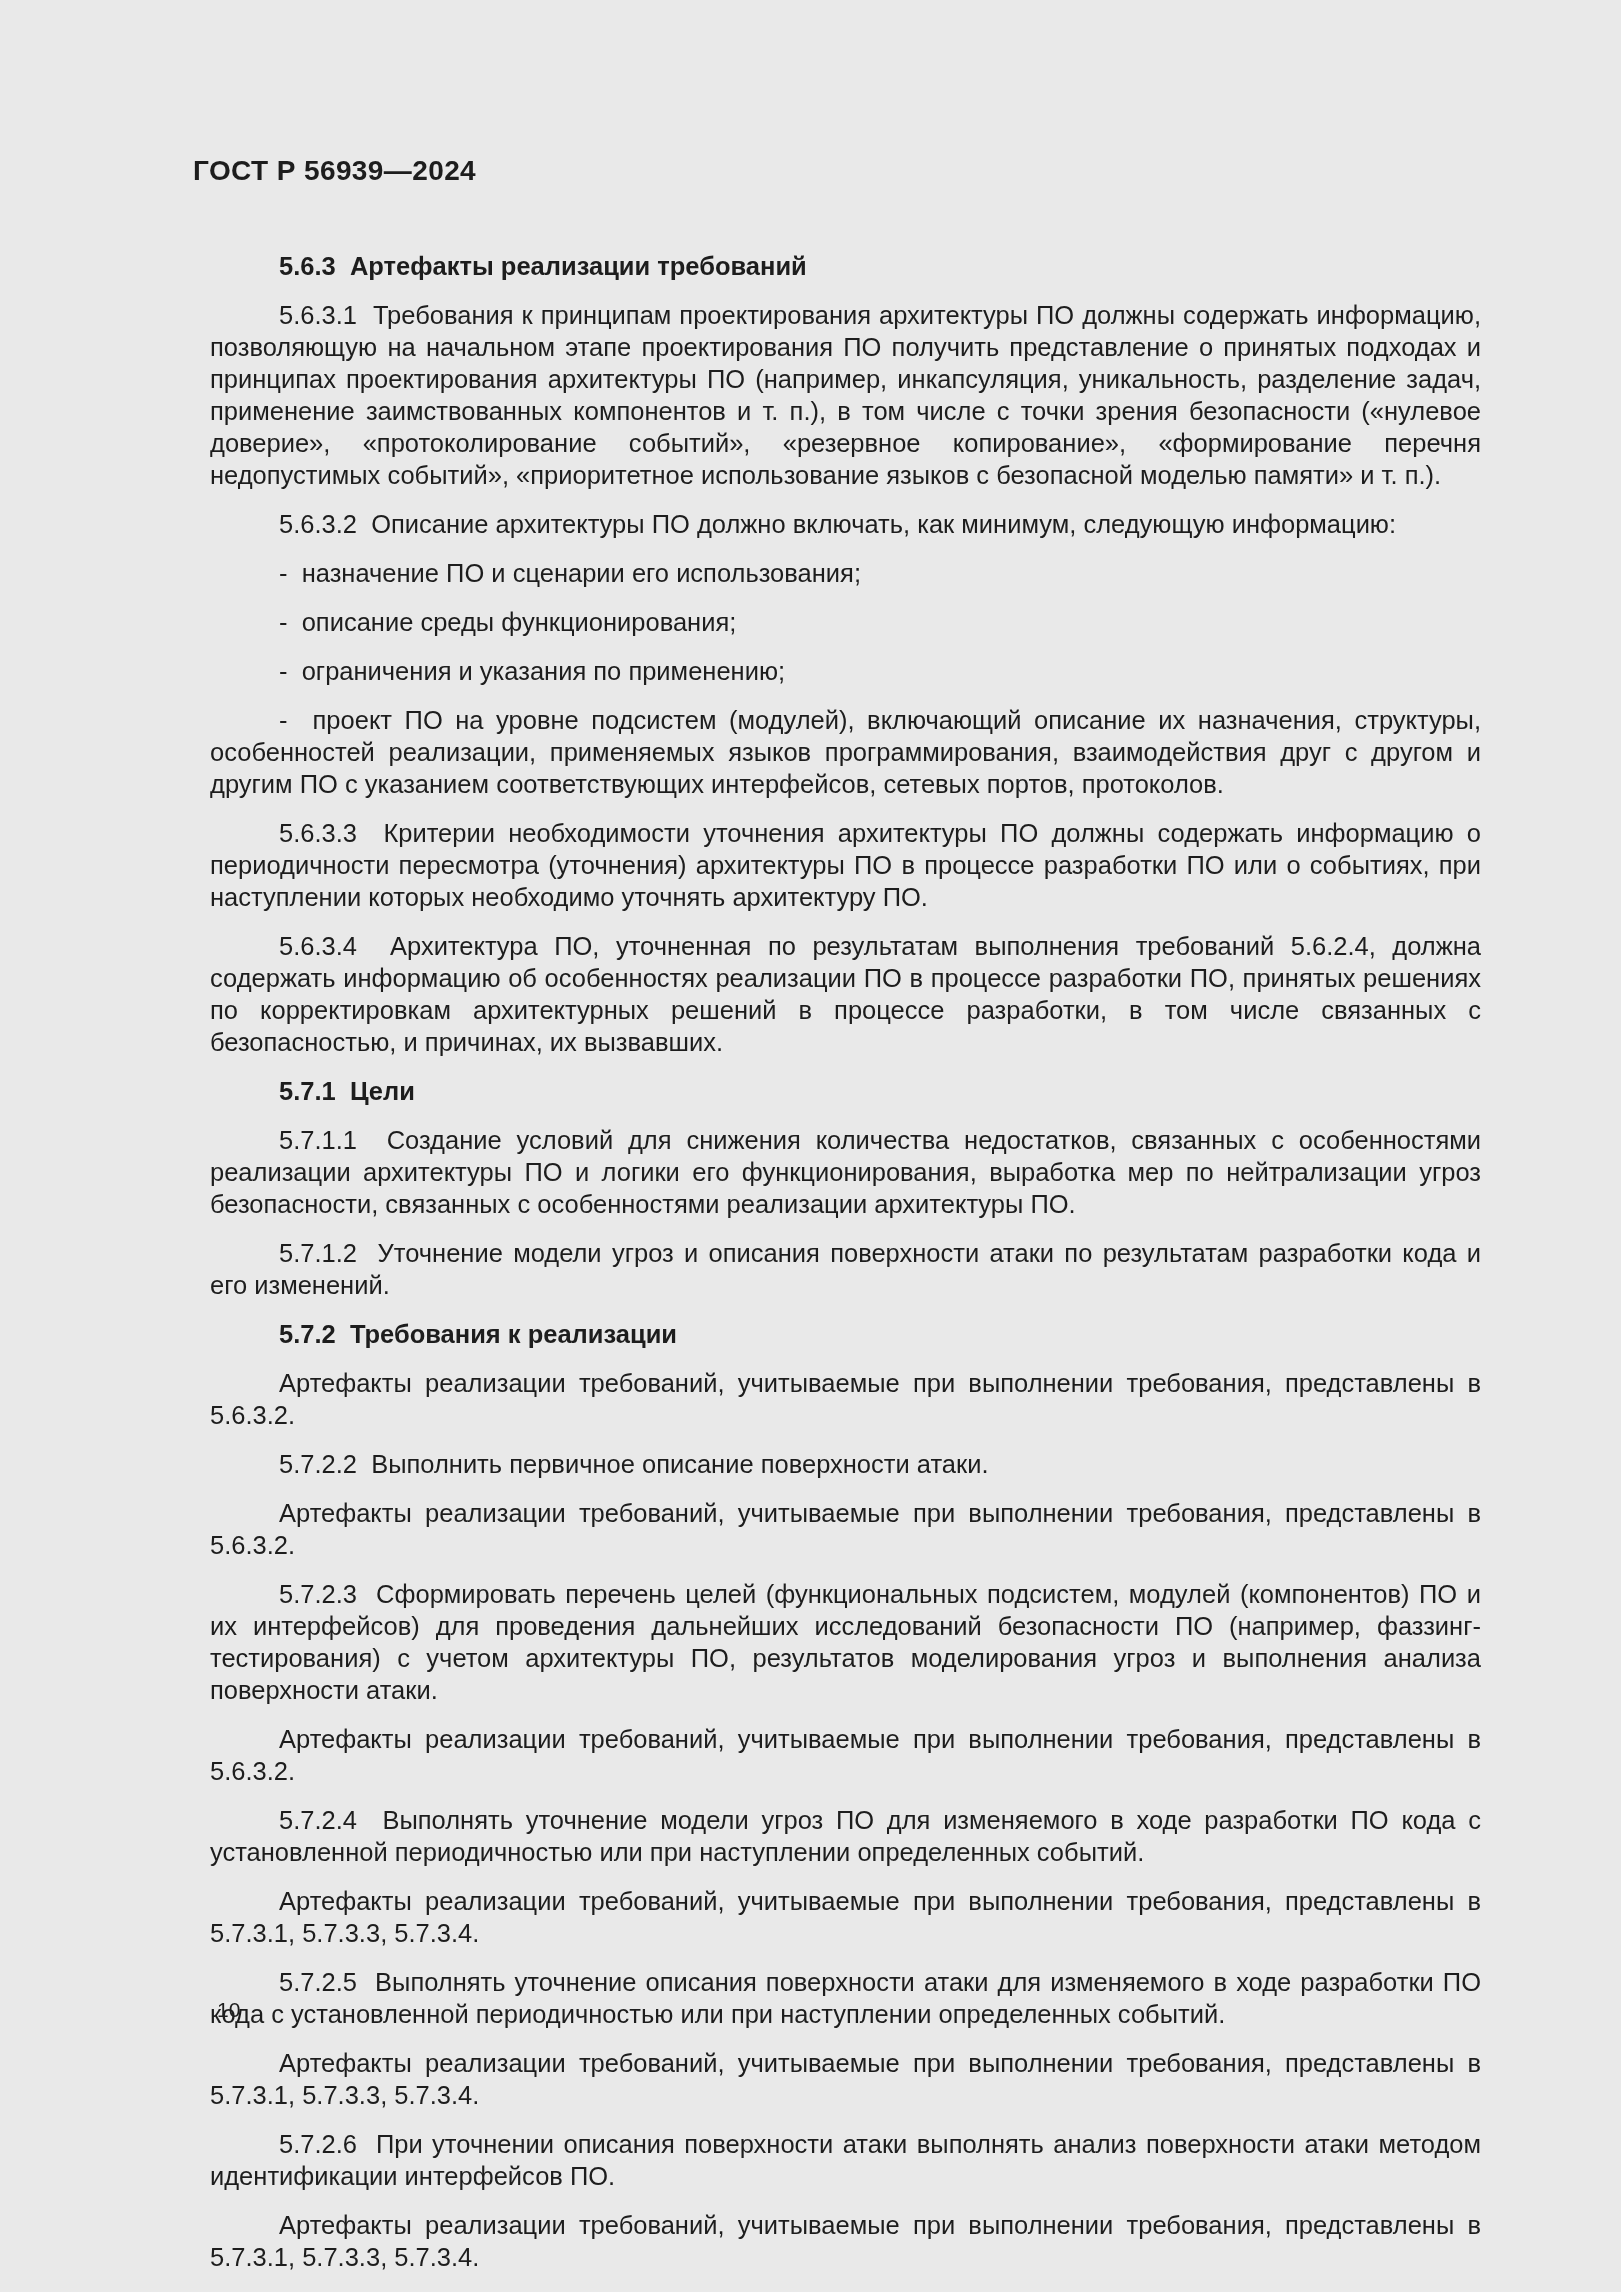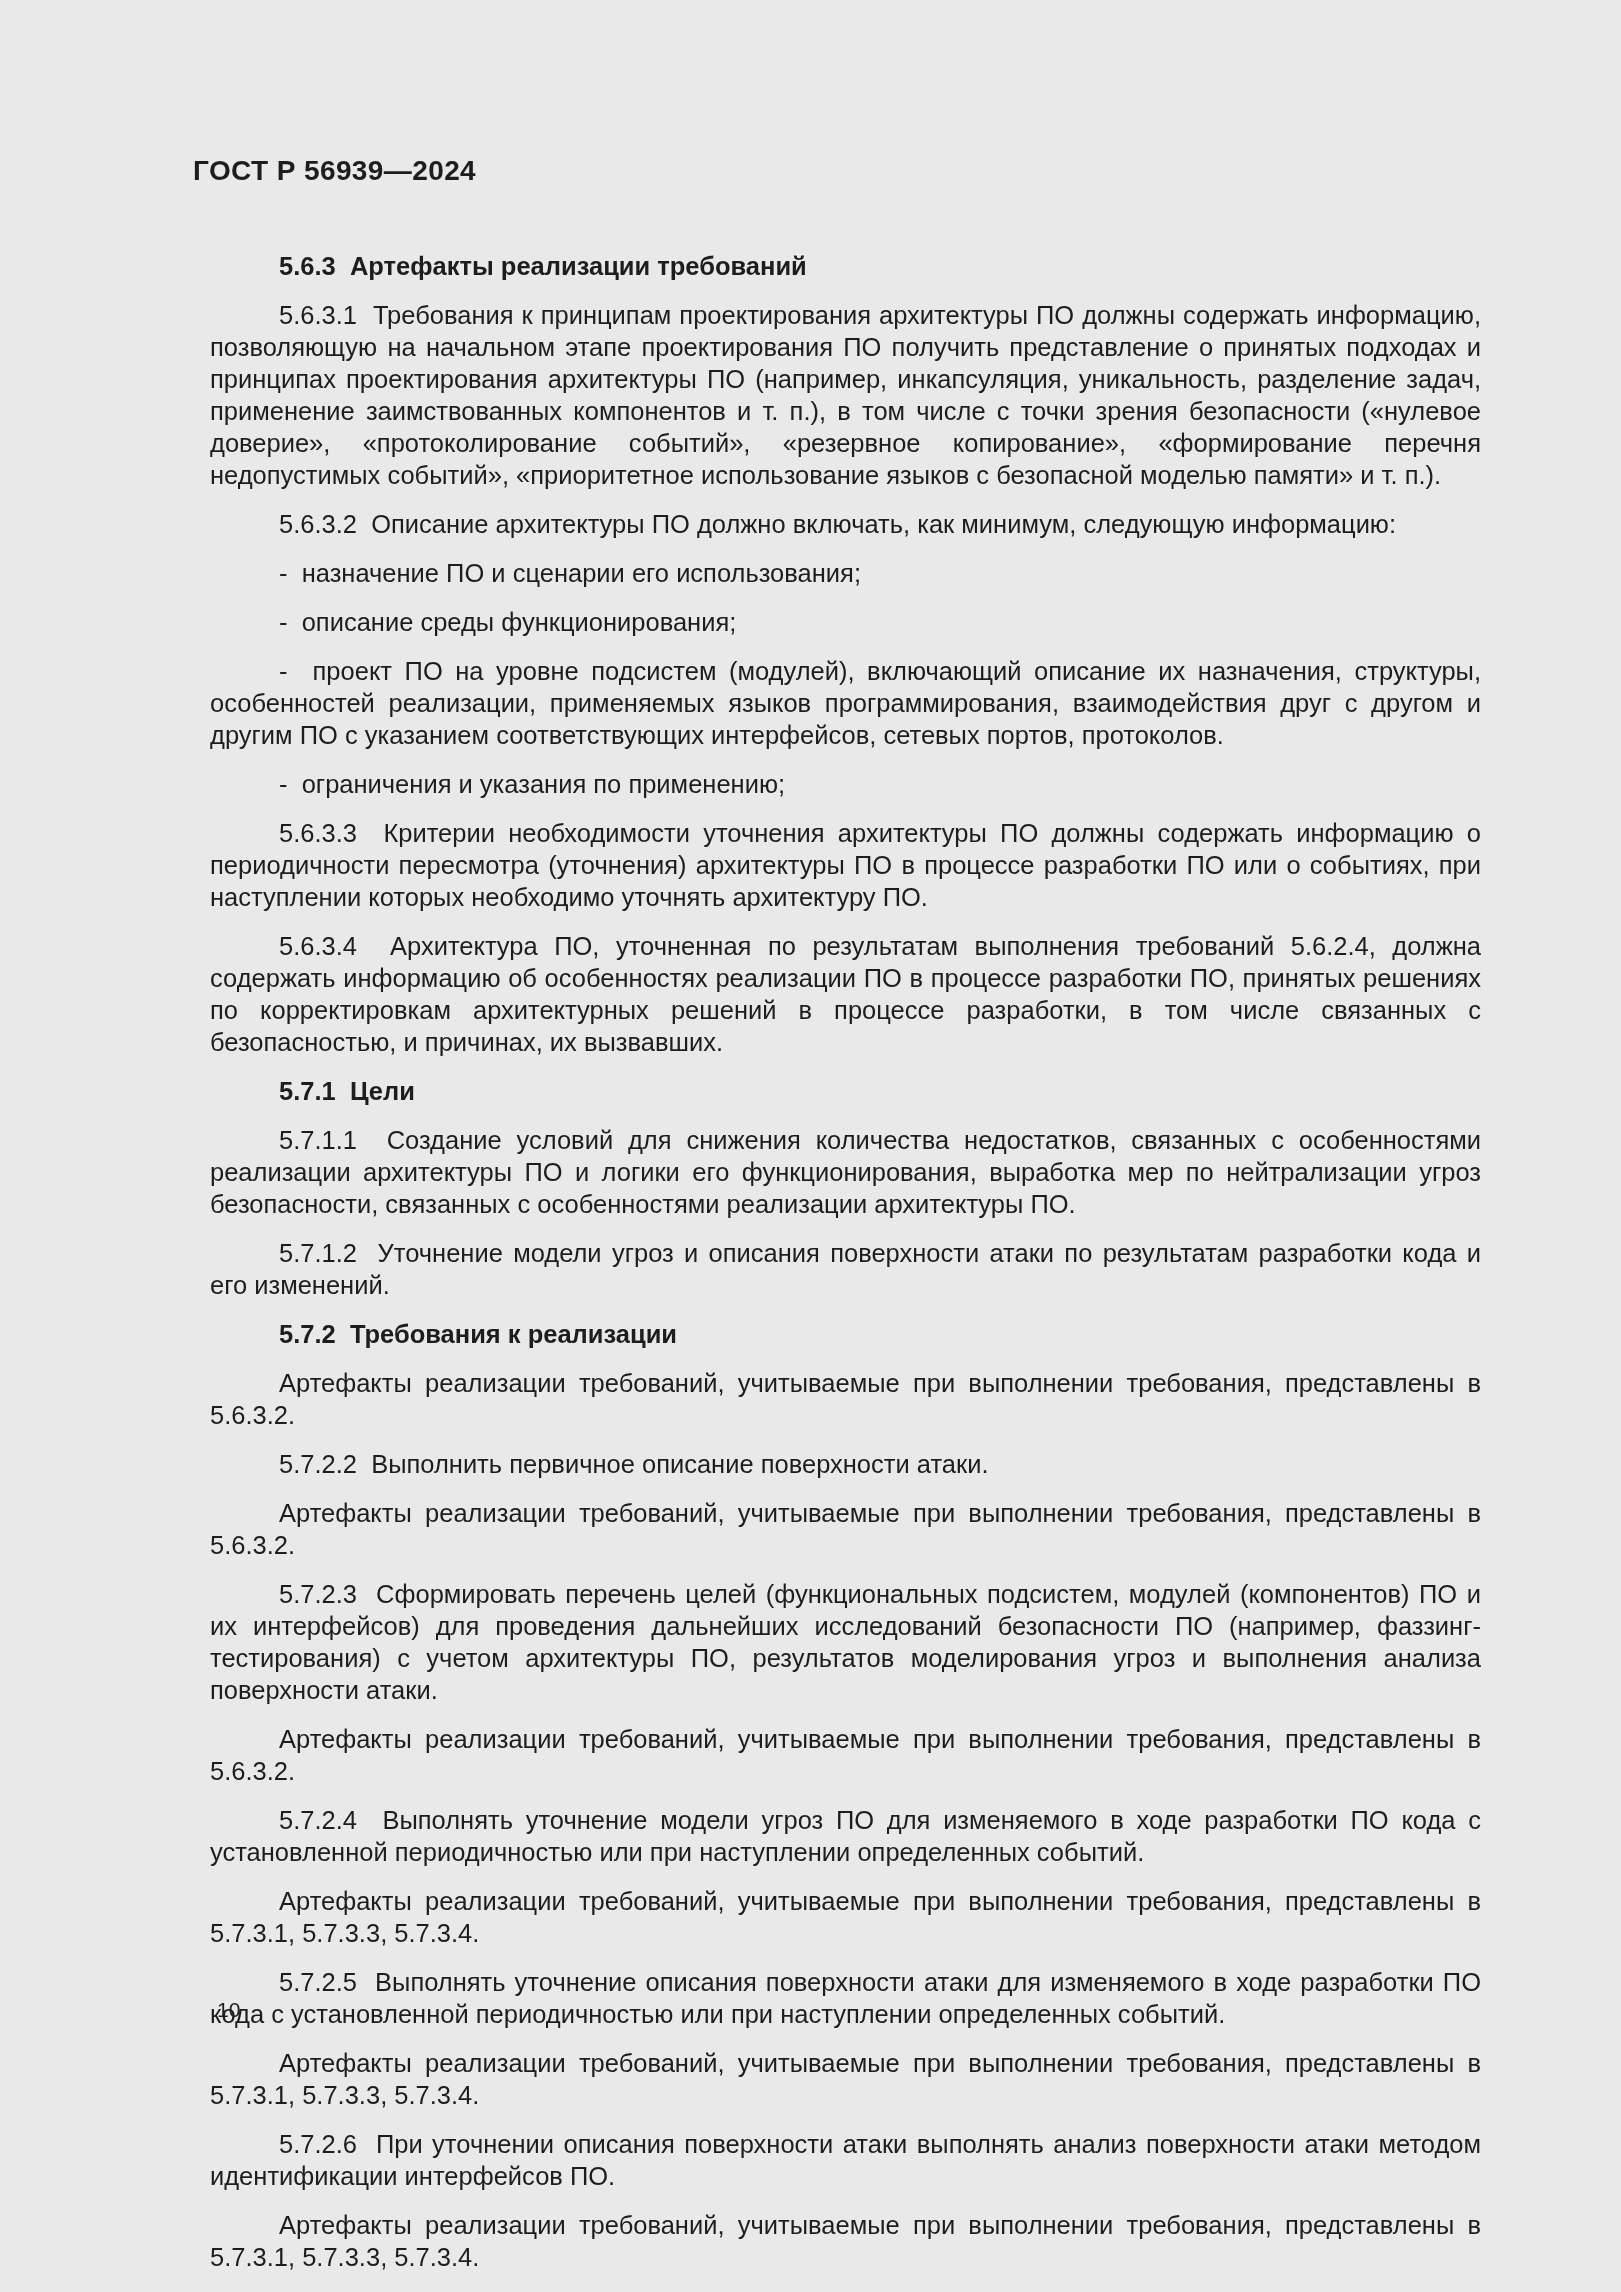--- a/index.html
+++ b/index.html
@@ -58,22 +58,22 @@
 
 <div class="page" style="background: rgb(233, 233, 233); color: rgb(29, 29, 29);">
   <div class="running-header">ГОСТ Р 56939—2024</div>
 
   <main class="content" id="content">
       <p class="block section-heading">5.6.3&nbsp; Артефакты реализации требований</p>
       <p class="block paragraph">5.6.3.1&nbsp; Требования к принципам проектирования архитектуры ПО должны содержать информацию, позволяющую на начальном этапе проектирования ПО получить представление о принятых подходах и принципах проектирования архитектуры ПО (например, инкапсуляция, уникальность, разделение задач, применение заимствованных компонентов и т. п.), в том числе с точки зрения безопасности («нулевое доверие», «протоколирование событий», «резервное копирование», «формирование перечня недопустимых событий», «приоритетное использование языков с безопасной моделью памяти» и т. п.).</p>
       <p class="block paragraph">5.6.3.2&nbsp; Описание архитектуры ПО должно включать, как минимум, следующую информацию:</p>
       <p class="block list-item">-&nbsp; назначение ПО и сценарии его использования;</p>
       <p class="block list-item">-&nbsp; описание среды функционирования;</p>
+      <p class="block list-item">-&nbsp; ограничения и указания по применению;</p>
       <p class="block list-item">-&nbsp; проект ПО на уровне подсистем (модулей), включающий описание их назначения, структуры, особенностей реализации, применяемых языков программирования, взаимодействия друг с другом и другим ПО с указанием соответствующих интерфейсов, сетевых портов, протоколов.</p>
-      <p class="block list-item">-&nbsp; ограничения и указания по применению;</p>
       <p class="block paragraph">5.6.3.3&nbsp; Критерии необходимости уточнения архитектуры ПО должны содержать информацию о периодичности пересмотра (уточнения) архитектуры ПО в процессе разработки ПО или о событиях, при наступлении которых необходимо уточнять архитектуру ПО.</p>
       <p class="block paragraph">5.6.3.4&nbsp; Архитектура ПО, уточненная по результатам выполнения требований 5.6.2.4, должна содержать информацию об особенностях реализации ПО в процессе разработки ПО, принятых решениях по корректировкам архитектурных решений в процессе разработки, в том числе связанных с безопасностью, и причинах, их вызвавших.</p>
       <p class="block section-heading">5.7.1&nbsp; Цели</p>
       <p class="block paragraph">5.7.1.1&nbsp; Создание условий для снижения количества недостатков, связанных с особенностями реализации архитектуры ПО и логики его функционирования, выработка мер по нейтрализации угроз безопасности, связанных с особенностями реализации архитектуры ПО.</p>
       <p class="block paragraph">5.7.1.2&nbsp; Уточнение модели угроз и описания поверхности атаки по результатам разработки кода и его изменений.</p>
       <p class="block section-heading">5.7.2&nbsp; Требования к реализации</p>
       <p class="block paragraph">Артефакты реализации требований, учитываемые при выполнении требования, представлены в 5.6.3.2.</p>
       <p class="block paragraph">5.7.2.2&nbsp; Выполнить первичное описание поверхности атаки.</p>
       <p class="block paragraph">Артефакты реализации требований, учитываемые при выполнении требования, представлены в 5.6.3.2.</p>
       <p class="block paragraph">5.7.2.3&nbsp; Сформировать перечень целей (функциональных подсистем, модулей (компонентов) ПО и их интерфейсов) для проведения дальнейших исследований безопасности ПО (например, фаззинг-тестирования) с учетом архитектуры ПО, результатов моделирования угроз и выполнения анализа поверхности атаки.</p>

